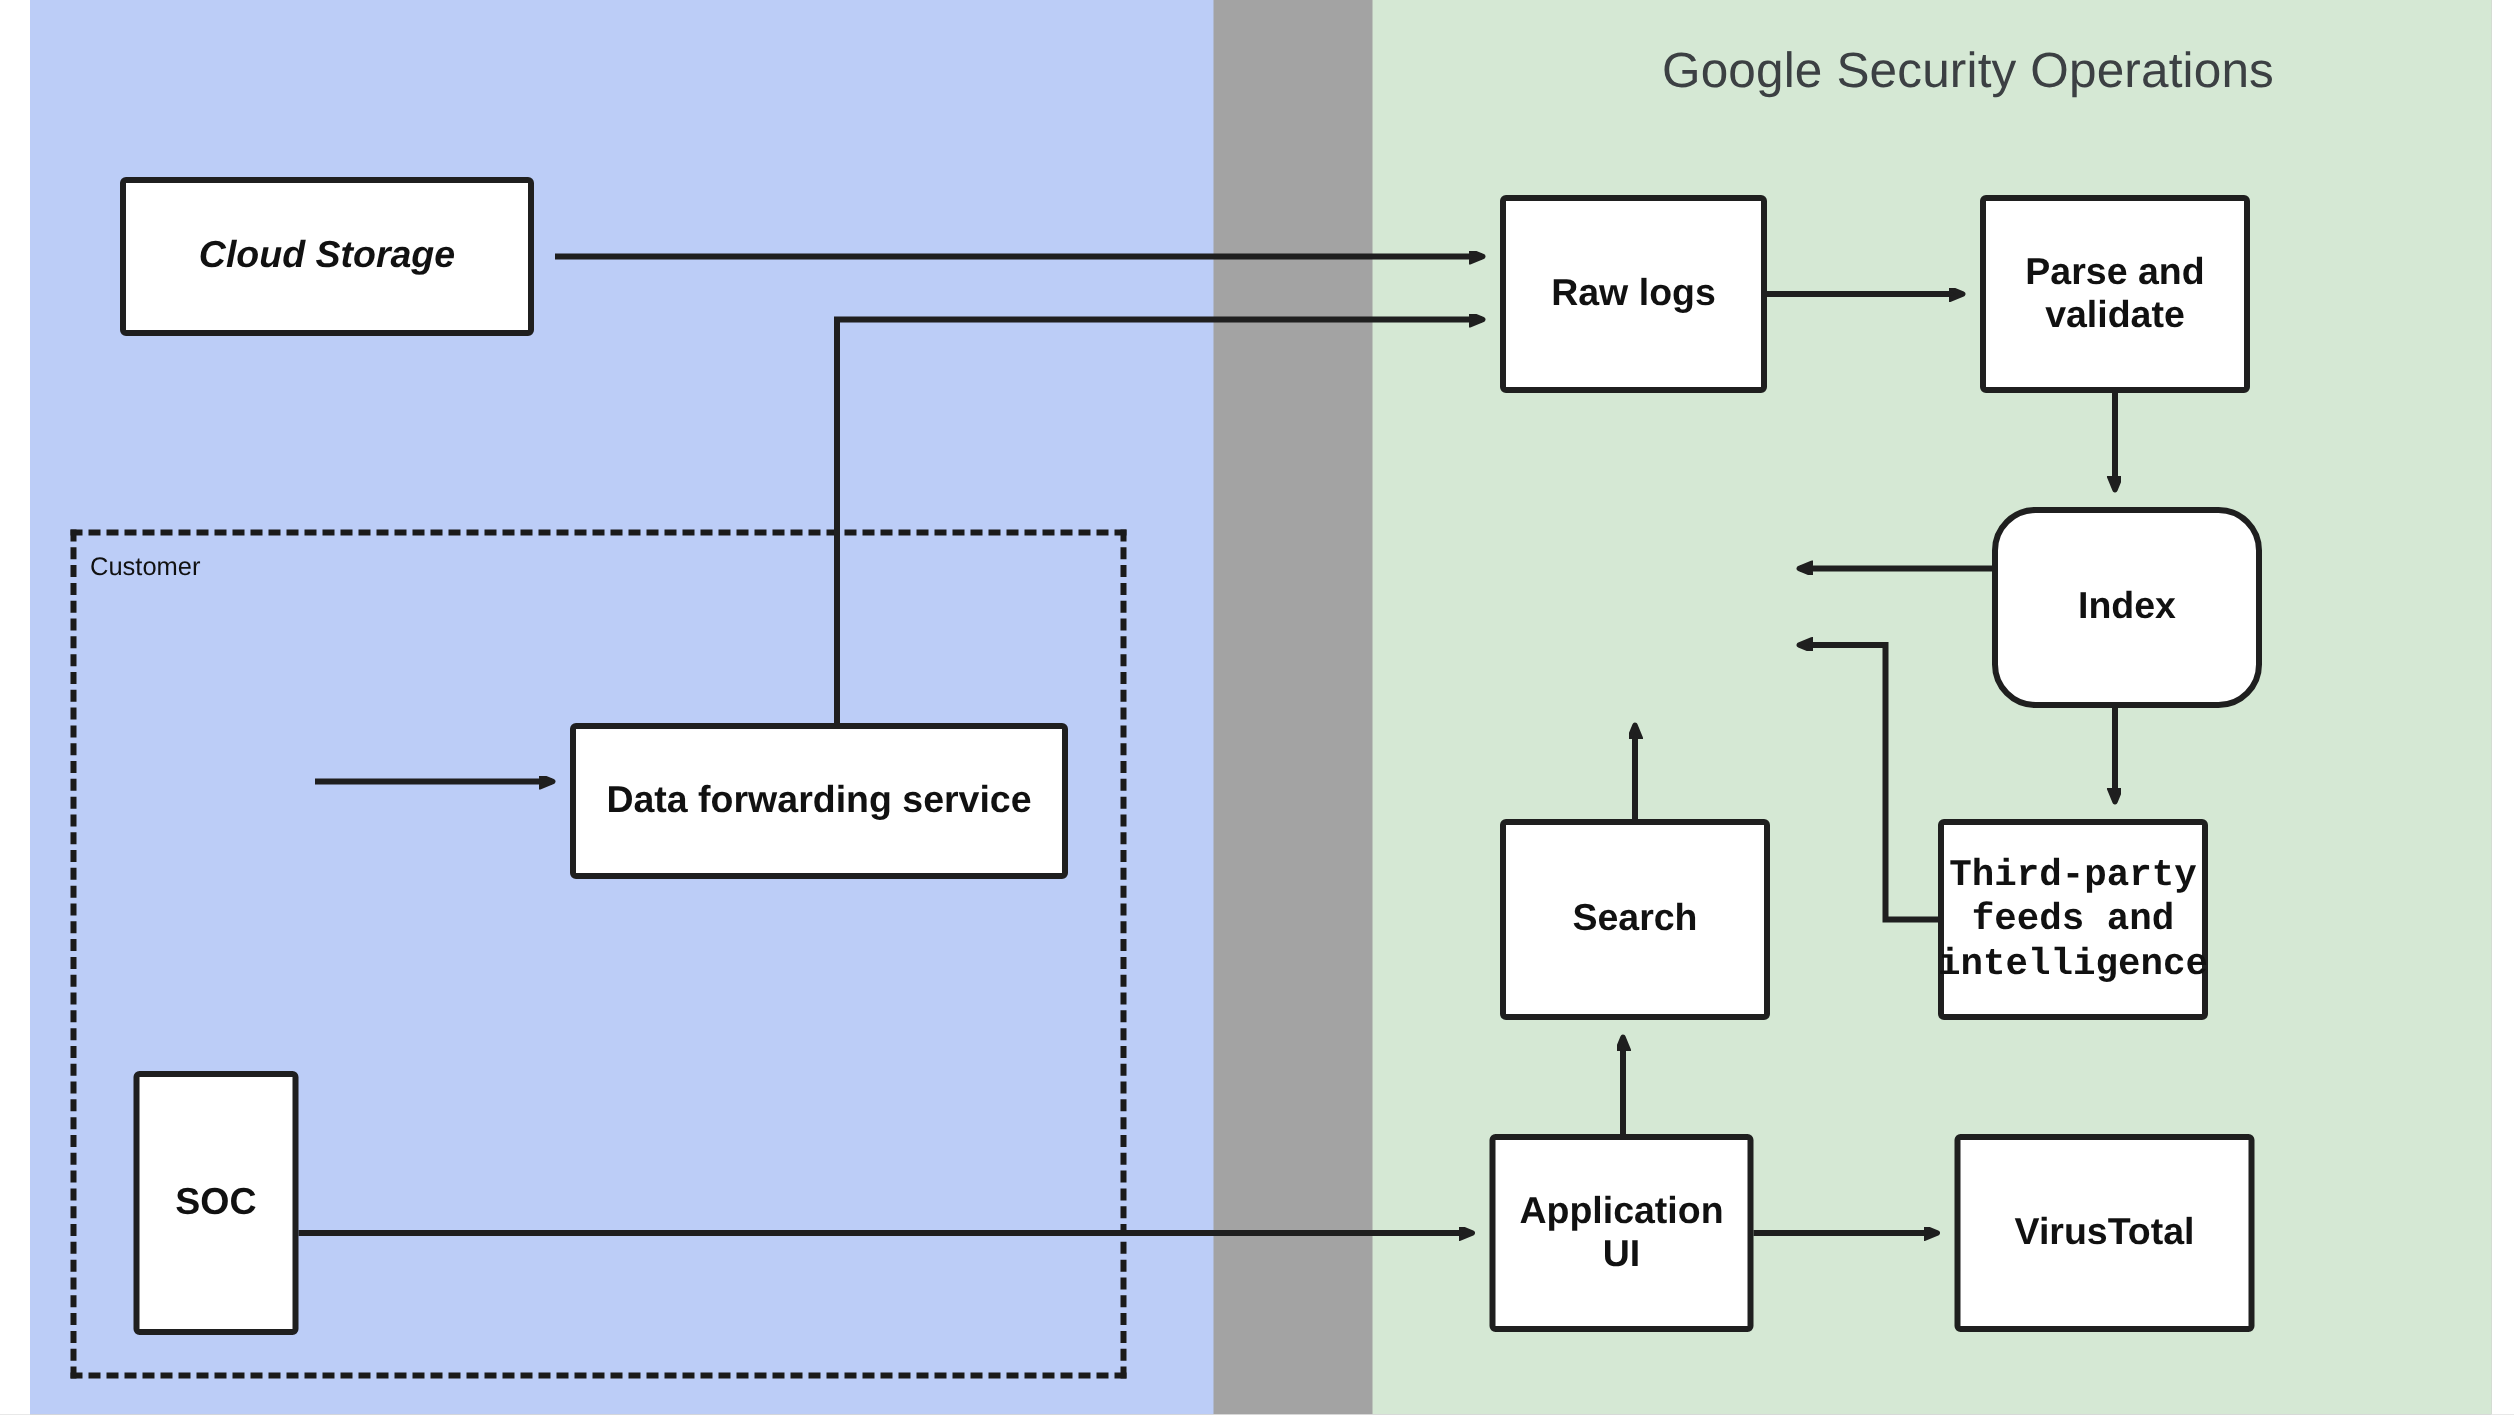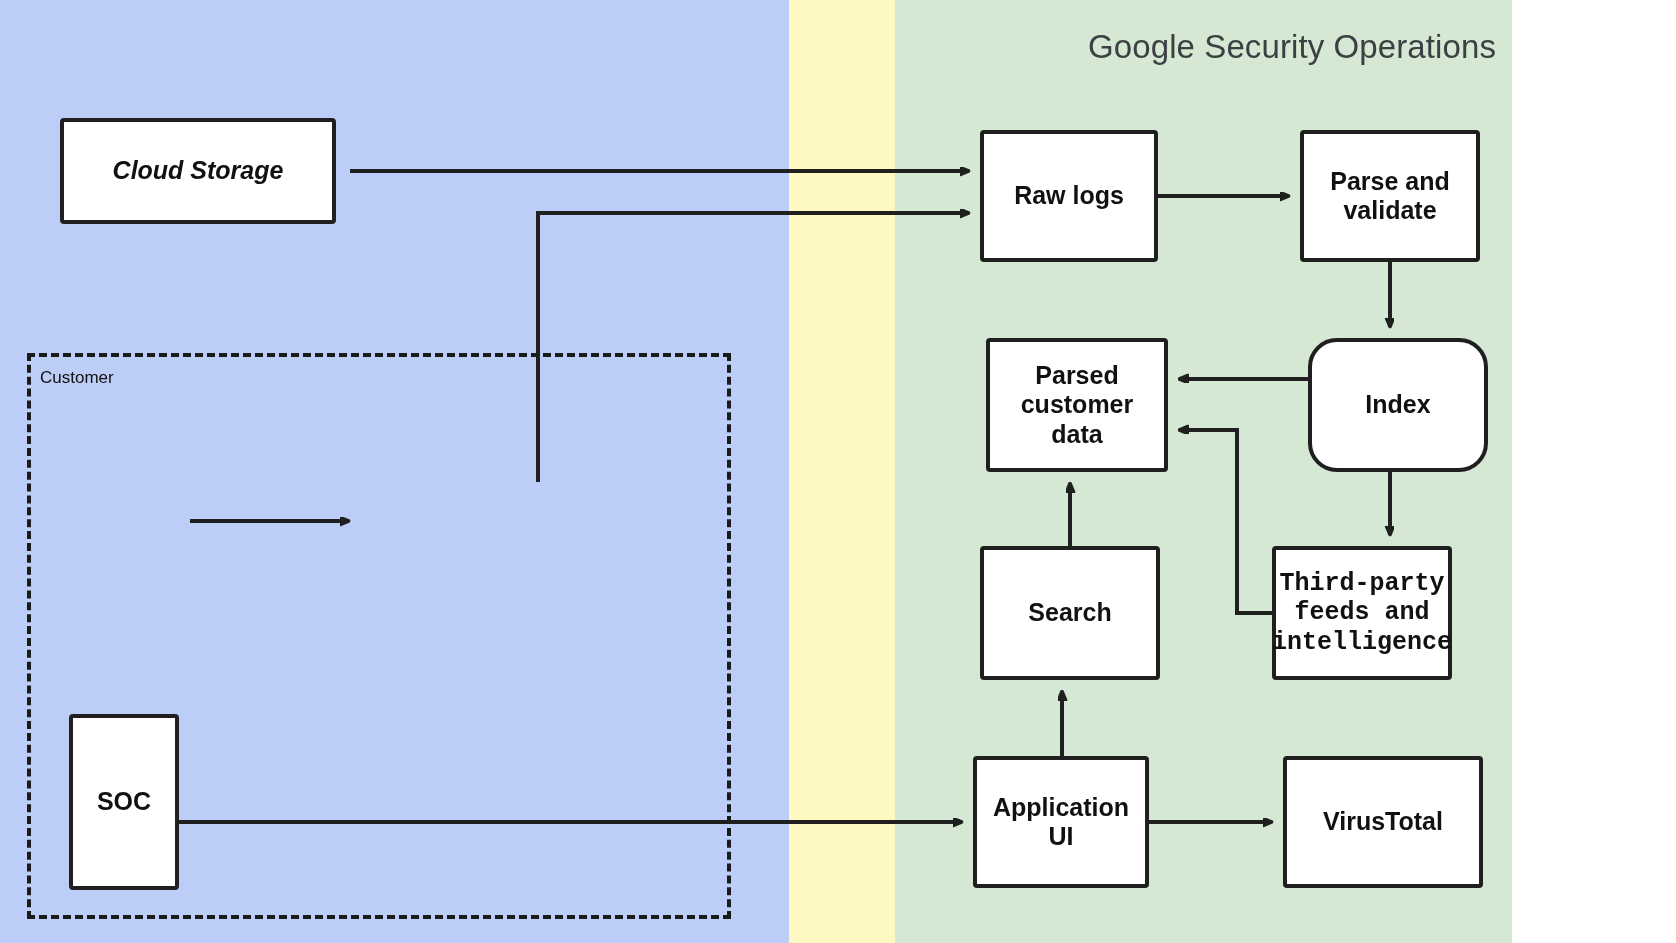--- a/index.html
+++ b/index.html
@@ -5,24 +5,25 @@
   html, body {
     margin: 0;
     padding: 0;
     background: #ffffff;
   }
   body {
     font-family: "Liberation Sans", sans-serif;
   }
   #canvas {
     position: relative;
-    width: 1512px;
+    width: 1641px;
     height: 943px;
-    background: #fef9c3;
+    background: #a3a3a3;
     overflow: hidden;
+    margin-left: 20px;
   }
   .panel {
     position: absolute;
     top: 0;
     height: 943px;
   }
   #panel-customer-cloud {
     left: 0;
     width: 789px;
     background: #bccdf7;
@@ -145,23 +146,23 @@
 
       <path d="M1062,756 L1062,692" marker-end="url(#arrowhead)"></path>
 
       <path d="M179,822 L961,822" marker-end="url(#arrowhead)"></path>
 
       <path d="M1149,822 L1271,822" marker-end="url(#arrowhead)"></path>
     </g>
   </svg>
 
   <div class="node" id="node-cloud-storage">Cloud Storage</div>
+  <div class="node" id="node-data-forwarding">Data forwarding service</div>
   <div class="node" id="node-soc">SOC</div>
   <div class="node" id="node-raw-logs">Raw logs</div>
   <div class="node" id="node-parse-validate">Parse and validate</div>
-  <div class="node" id="node-parsed-data">Parsed customer data</div>
   <div class="node" id="node-index">Index</div>
   <div class="node" id="node-search">Search</div>
   <div class="node" id="node-third-party">Third-party feeds and intelligence</div>
   <div class="node" id="node-application-ui">Application UI</div>
   <div class="node" id="node-virustotal">VirusTotal</div>
 
 </div>
 
 </body></html>

